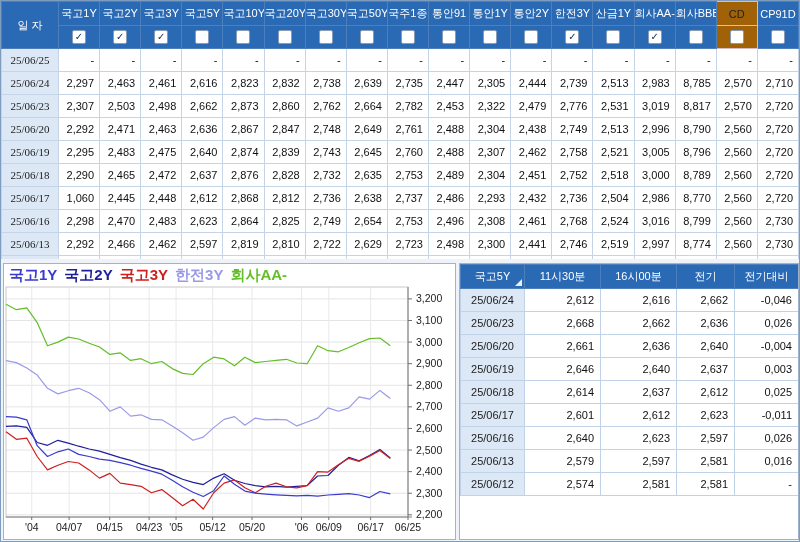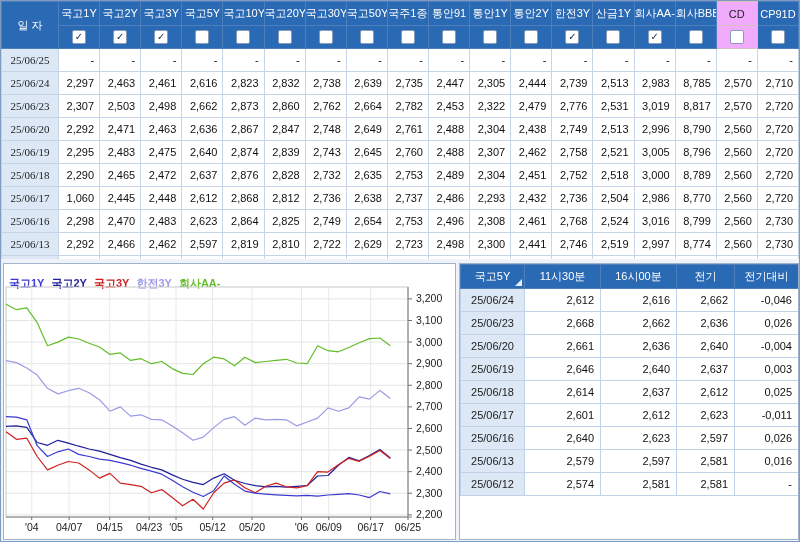--- a/index.html
+++ b/index.html
@@ -3,33 +3,33 @@
 <meta charset="utf-8">
 <style>
   html,body{margin:0;padding:0;background:#DCE5F0;}
   .screen{position:relative;width:800px;height:542px;background:#EFF3F9;border:1px solid #7E9CC0;
           box-sizing:border-box;font-family:"Liberation Sans","DejaVu Sans",sans-serif;overflow:hidden;}
   
   .top-wrap{position:absolute;left:0;top:0;width:798px;height:258px;overflow:hidden;background:#fff;}
   table.grid{border-collapse:collapse;table-layout:fixed;width:798px;font-size:11px;}
   .grid th,.grid td{border:1px solid #C6D4E7;overflow:hidden;white-space:nowrap;padding:0;}
   .grid thead th{background:#2A69B3;color:#fff;font-weight:normal;border-color:#4D7FBD;}
-  .grid thead th.hl{background:#f0abfc;color:#222;border-color:#D9BCC0;}
+  .grid thead th.hl{background:#a16207;color:#222;border-color:#D9BCC0;}
   .lbl-row th{height:23px;}
   .cb-row th{height:22px;}
   .grid td{height:22px;background:#fff;color:#111;}
   .grid td.date{background:#DCE8F5;color:#222;text-align:center;font-family:Liberation Serif, serif;}
   .grid td.num{text-align:right;padding-right:5px;}
   .cb{display:inline-block;width:12px;height:12px;background:#fff;border:1px solid #8A9DB8;
       line-height:12px;font-size:10px;color:#0F2B52;text-align:center;vertical-align:middle;
       font-family:"DejaVu Sans",sans-serif;border-radius:2px;}
   
   .chart-panel{position:absolute;left:2px;top:262px;width:453px;height:277px;background:#fff;
                border:1px solid #9FB3CC;box-sizing:border-box;}
-  .legend{position:absolute;left:5px;top:12px;font-size:11px;font-weight:bold;letter-spacing:0;}
+  .legend{position:absolute;left:5px;top:2px;font-size:15px;font-weight:bold;letter-spacing:0;}
   .legend span{margin-right:7px;}
   .chart-svg{position:absolute;left:0;top:17px;}
   
   .right-panel{position:absolute;left:458px;top:262px;width:340px;height:277px;background:#fff;
                border:1px solid #9FB3CC;box-sizing:border-box;overflow:hidden;}
   table.rgrid{border-collapse:collapse;table-layout:fixed;width:338px;font-size:11px;}
   .rgrid th{background:#2A69B3;color:#fff;font-weight:normal;height:23px;border:1px solid #4D7FBD;
             position:relative;padding:0;}
   .rgrid td{border:1px solid #C0D2E8;height:22px;padding:0;background:#fff;color:#111;}
   .rgrid td.date{background:#DCE8F5;text-align:center;color:#222;}

